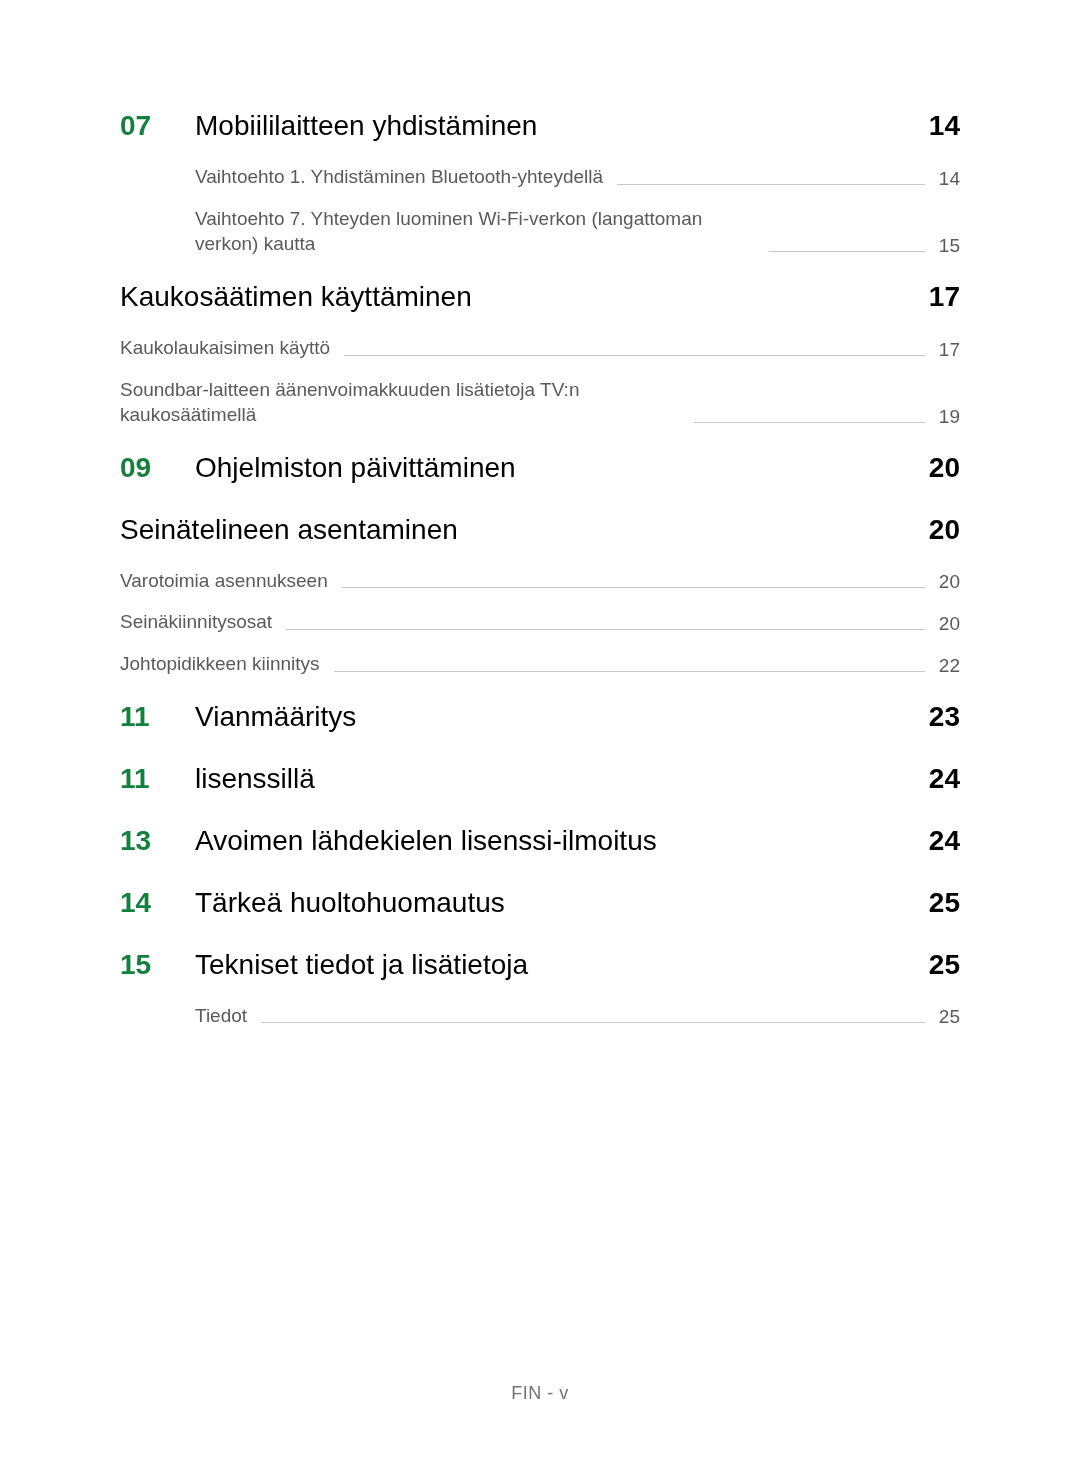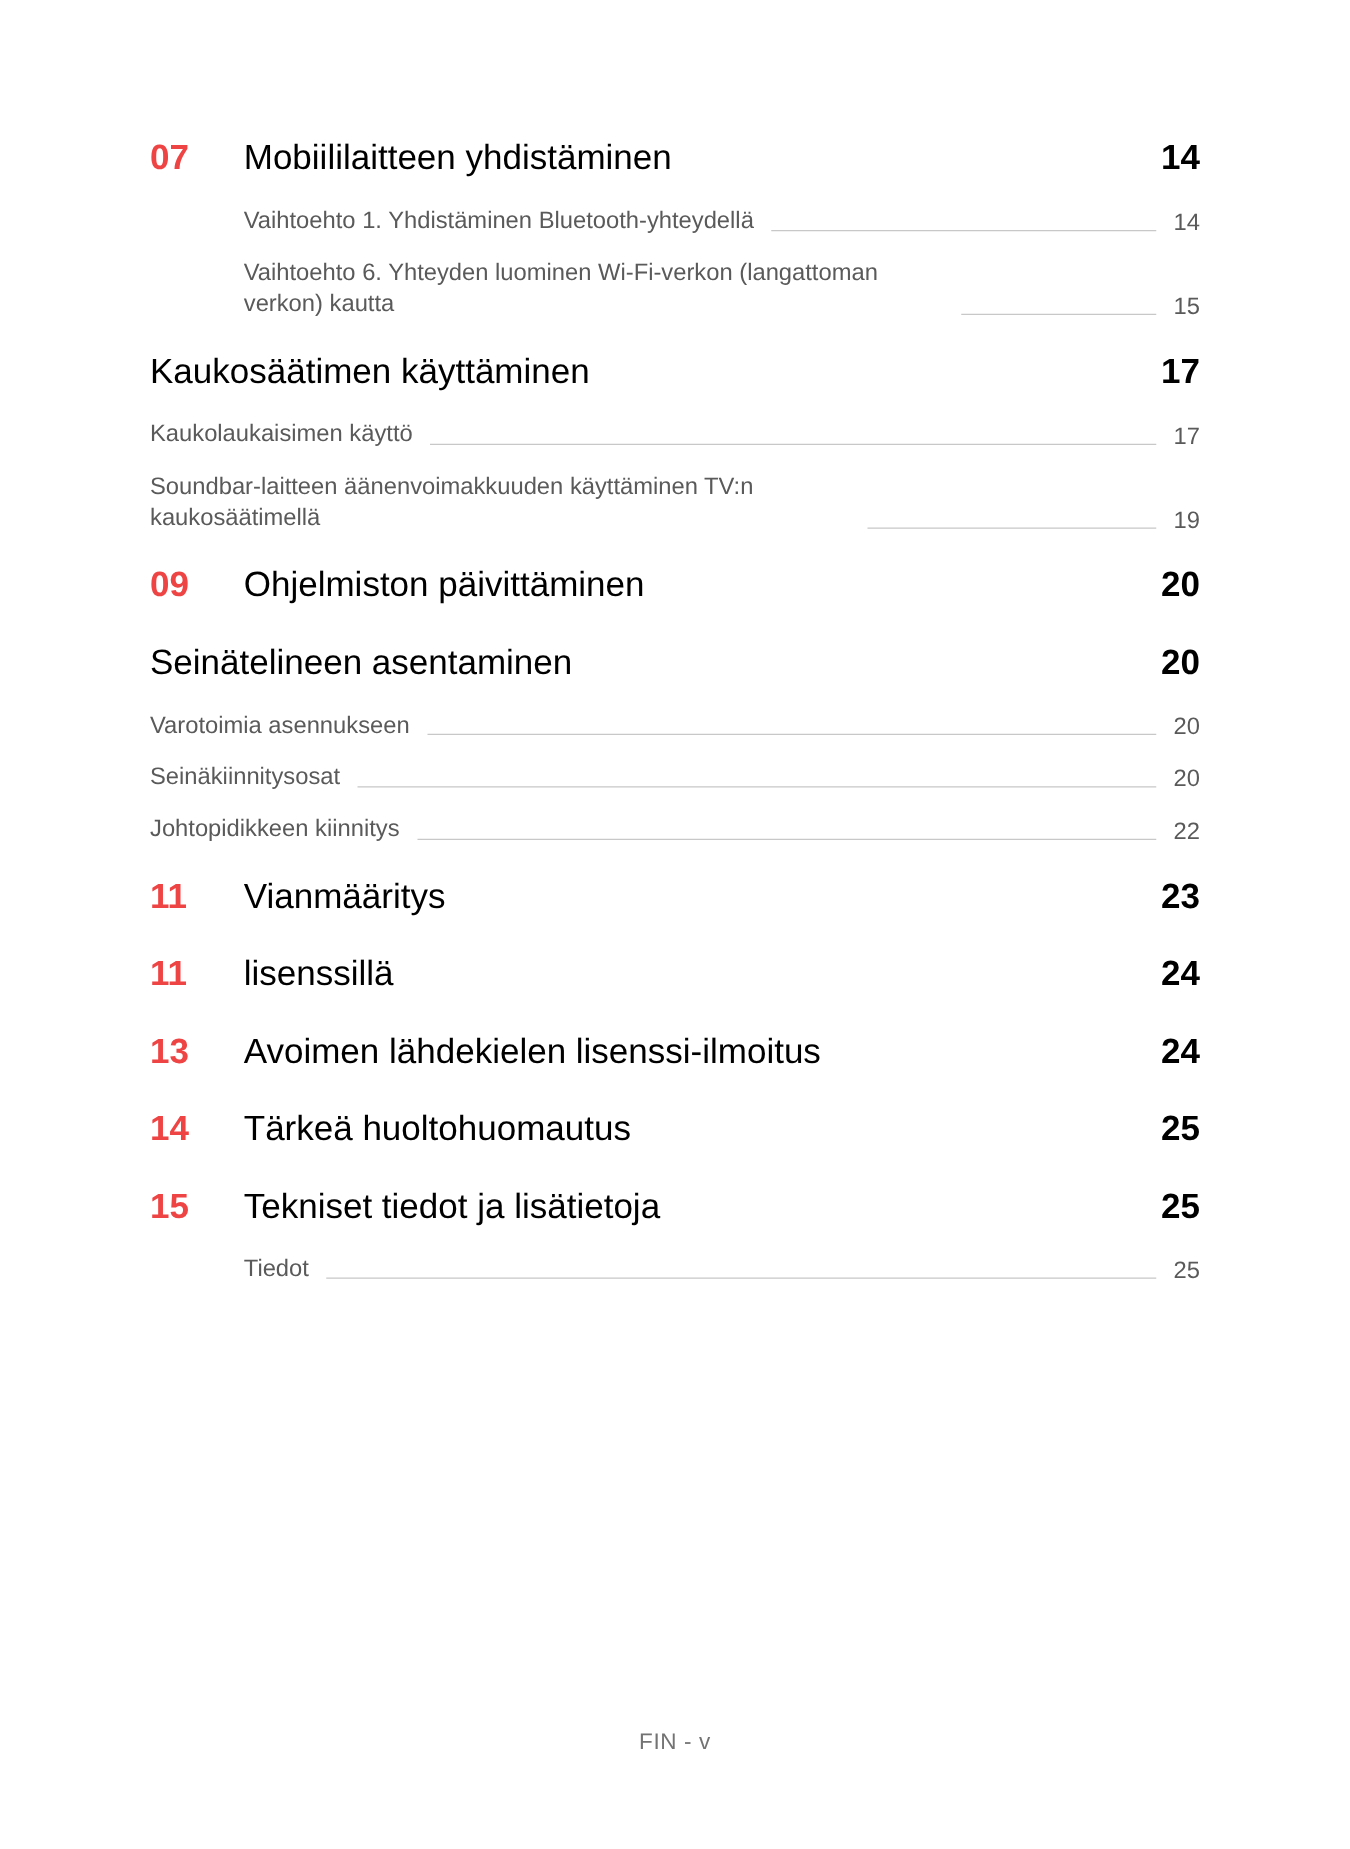--- a/index.html
+++ b/index.html
@@ -17,21 +17,21 @@
       position: relative;
     }
     .section {
       display: flex;
       margin-bottom: 8px;
     }
     .section-number {
       width: 75px;
       font-size: 28px;
       font-weight: 700;
-      color: #ef4444;
+      color: #15803d;
       flex-shrink: 0;
     }
     .section-body {
       flex: 1;
     }
     .section-header {
       display: flex;
       align-items: baseline;
       margin-bottom: 22px;
     }
@@ -99,39 +99,39 @@
         <div class="section-header">
           <div class="section-title">Mobiililaitteen yhdistäminen</div>
           <div class="section-page">14</div>
         </div>
         <div class="sub-entry">
           <div class="sub-title">Vaihtoehto 1. Yhdistäminen Bluetooth-yhteydellä</div>
           <div class="sub-leader"></div>
           <div class="sub-page">14</div>
         </div>
         <div class="sub-entry">
-          <div class="sub-title">Vaihtoehto 6. Yhteyden luominen Wi-Fi-verkon (langattoman verkon) kautta</div>
+          <div class="sub-title">Vaihtoehto 7. Yhteyden luominen Wi-Fi-verkon (langattoman verkon) kautta</div>
           <div class="sub-leader"></div>
           <div class="sub-page">15</div>
         </div>
       </div>
     </div>
     <div class="section">
       <div class="section-body">
         <div class="section-header">
           <div class="section-title">Kaukosäätimen käyttäminen</div>
           <div class="section-page">17</div>
         </div>
         <div class="sub-entry">
           <div class="sub-title">Kaukolaukaisimen käyttö</div>
           <div class="sub-leader"></div>
           <div class="sub-page">17</div>
         </div>
         <div class="sub-entry">
-          <div class="sub-title">Soundbar-laitteen äänenvoimakkuuden käyttäminen TV:n kaukosäätimellä</div>
+          <div class="sub-title">Soundbar-laitteen äänenvoimakkuuden lisätietoja TV:n kaukosäätimellä</div>
           <div class="sub-leader"></div>
           <div class="sub-page">19</div>
         </div>
       </div>
     </div>
     <div class="section no-subs">
       <div class="section-number">09</div>
       <div class="section-body">
         <div class="section-header">
           <div class="section-title">Ohjelmiston päivittäminen</div>

